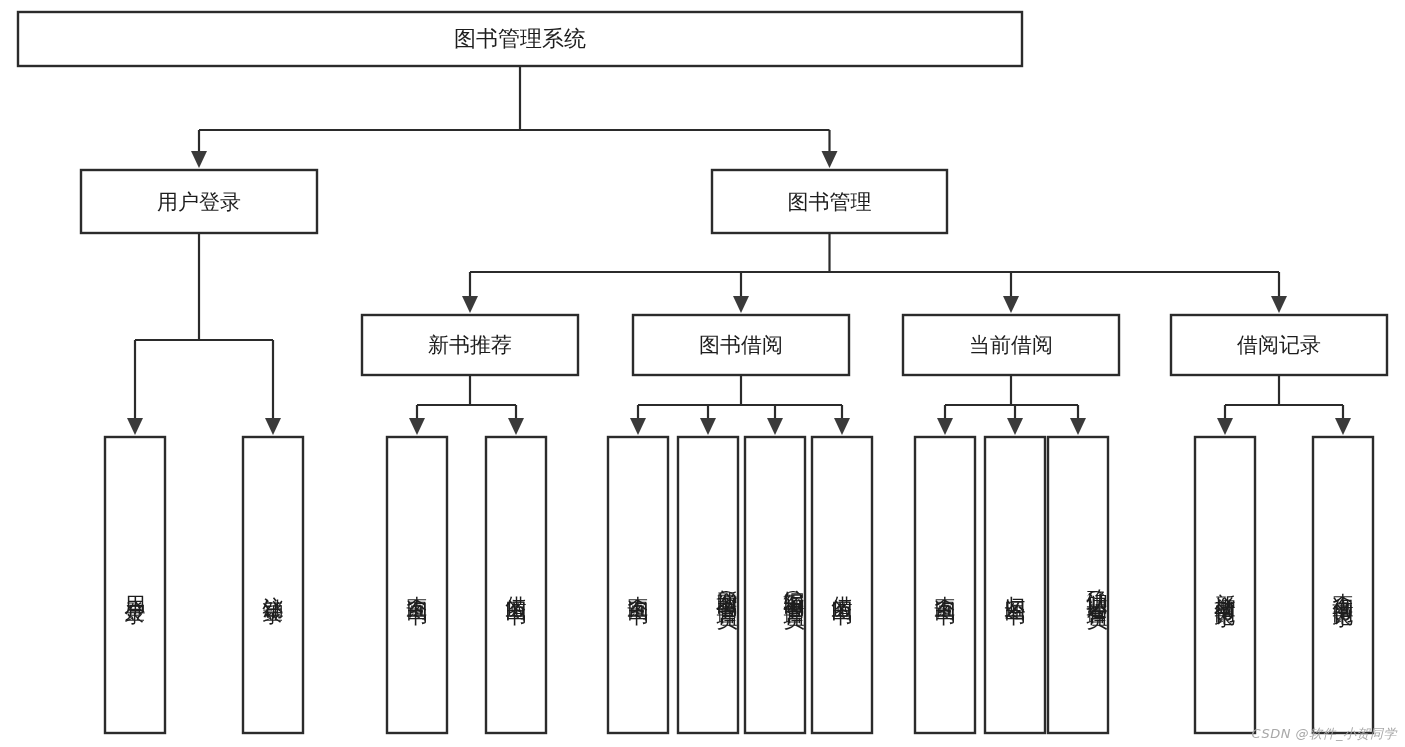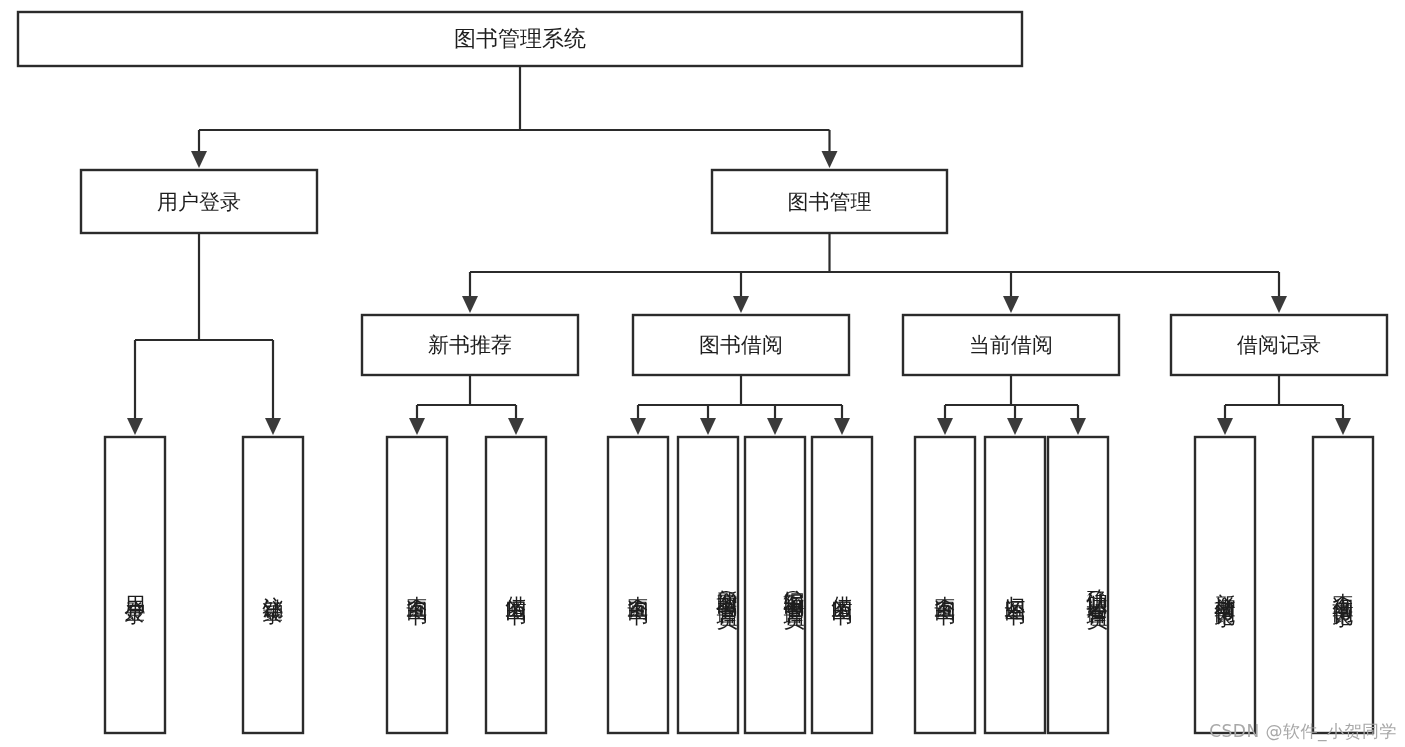--- a/index.html
+++ b/index.html
@@ -65,24 +65,25 @@
     letter-spacing: 3px;
     white-space: nowrap;
     pointer-events: none;
     text-align: center;
   }
   .watermark {
     position: absolute;
     right: 8px;
     bottom: 4px;
     font-family: "DejaVu Sans", "Liberation Sans", sans-serif;
-    font-size: 17px;
+    font-size: 13px;
     color: #a8a8a8;
     white-space: nowrap;
     letter-spacing: 0.5px;
+    font-style: italic;
   }
 </style>
 </head>
 <body>
 
 <div id="diagram-root">
 
   <svg class="diagram-svg" viewBox="0 0 1405 747">
     <g id="connectors-layer">
         <path d="M 520 66 L 520 130" class="connector"></path>

